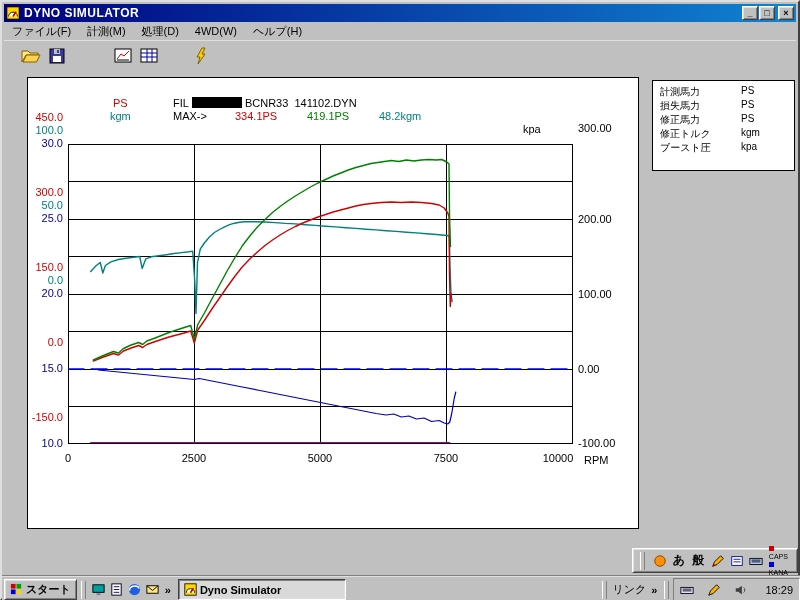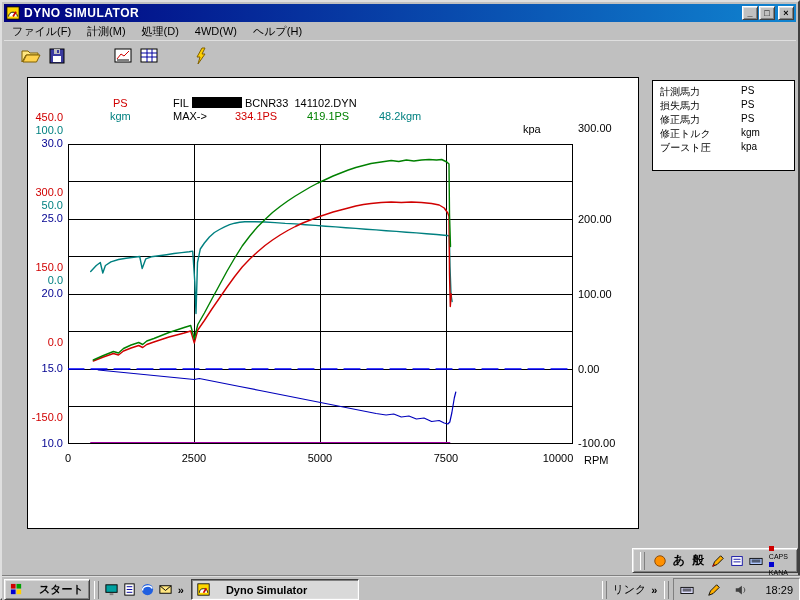--- a/index.html
+++ b/index.html
@@ -53,21 +53,21 @@
            font-size:12px;font-weight:bold;background:#c0c0c0;}
   .ck{font-size:7px;line-height:8px;margin-left:2px;}
   .ck .dot{display:inline-block;width:5px;height:5px;margin-right:2px;}
   .dot.r{background:#d00000;} .dot.b{background:#0000d0;}
   
   .taskbar{position:absolute;left:0;top:574px;width:800px;height:26px;background:#c0c0c0;
            border-top:1px solid #dfdfdf;box-shadow:0 -1px 0 #808080;display:flex;
            align-items:center;padding:0 2px;box-sizing:border-box;}
   .tb-btn{height:21px;background:#c0c0c0;border:1px solid;border-color:#fff #404040 #404040 #fff;
           box-shadow:inset 1px 1px 0 #dfdfdf, inset -1px -1px 0 #808080;
-          display:flex;align-items:center;gap:16px;padding:0 5px;font-size:11px;font-weight:bold;}
+          display:flex;align-items:center;gap:3px;padding:0 5px;font-size:11px;font-weight:bold;}
   .tb-btn.pressed{border-color:#404040 #fff #fff #404040;
           box-shadow:inset 1px 1px 0 #808080, inset -1px -1px 0 #dfdfdf;background:#d9d9d9;}
   .task-main{width:168px;margin-left:4px;}
   .grip{width:3px;height:18px;margin:0 4px;border-left:1px solid #fff;border-right:1px solid #808080;}
   .ql-icon{width:18px;height:18px;display:flex;align-items:center;justify-content:center;}
   .chev{font-size:11px;font-weight:bold;padding:0 3px;}
   .links-label{font-size:11px;padding:0 2px;}
   .spacer{flex:1;}
   .tray{height:21px;border:1px solid;border-color:#808080 #fff #fff #808080;display:flex;
         align-items:center;gap:13px;padding:0 6px;font-size:11px;}

